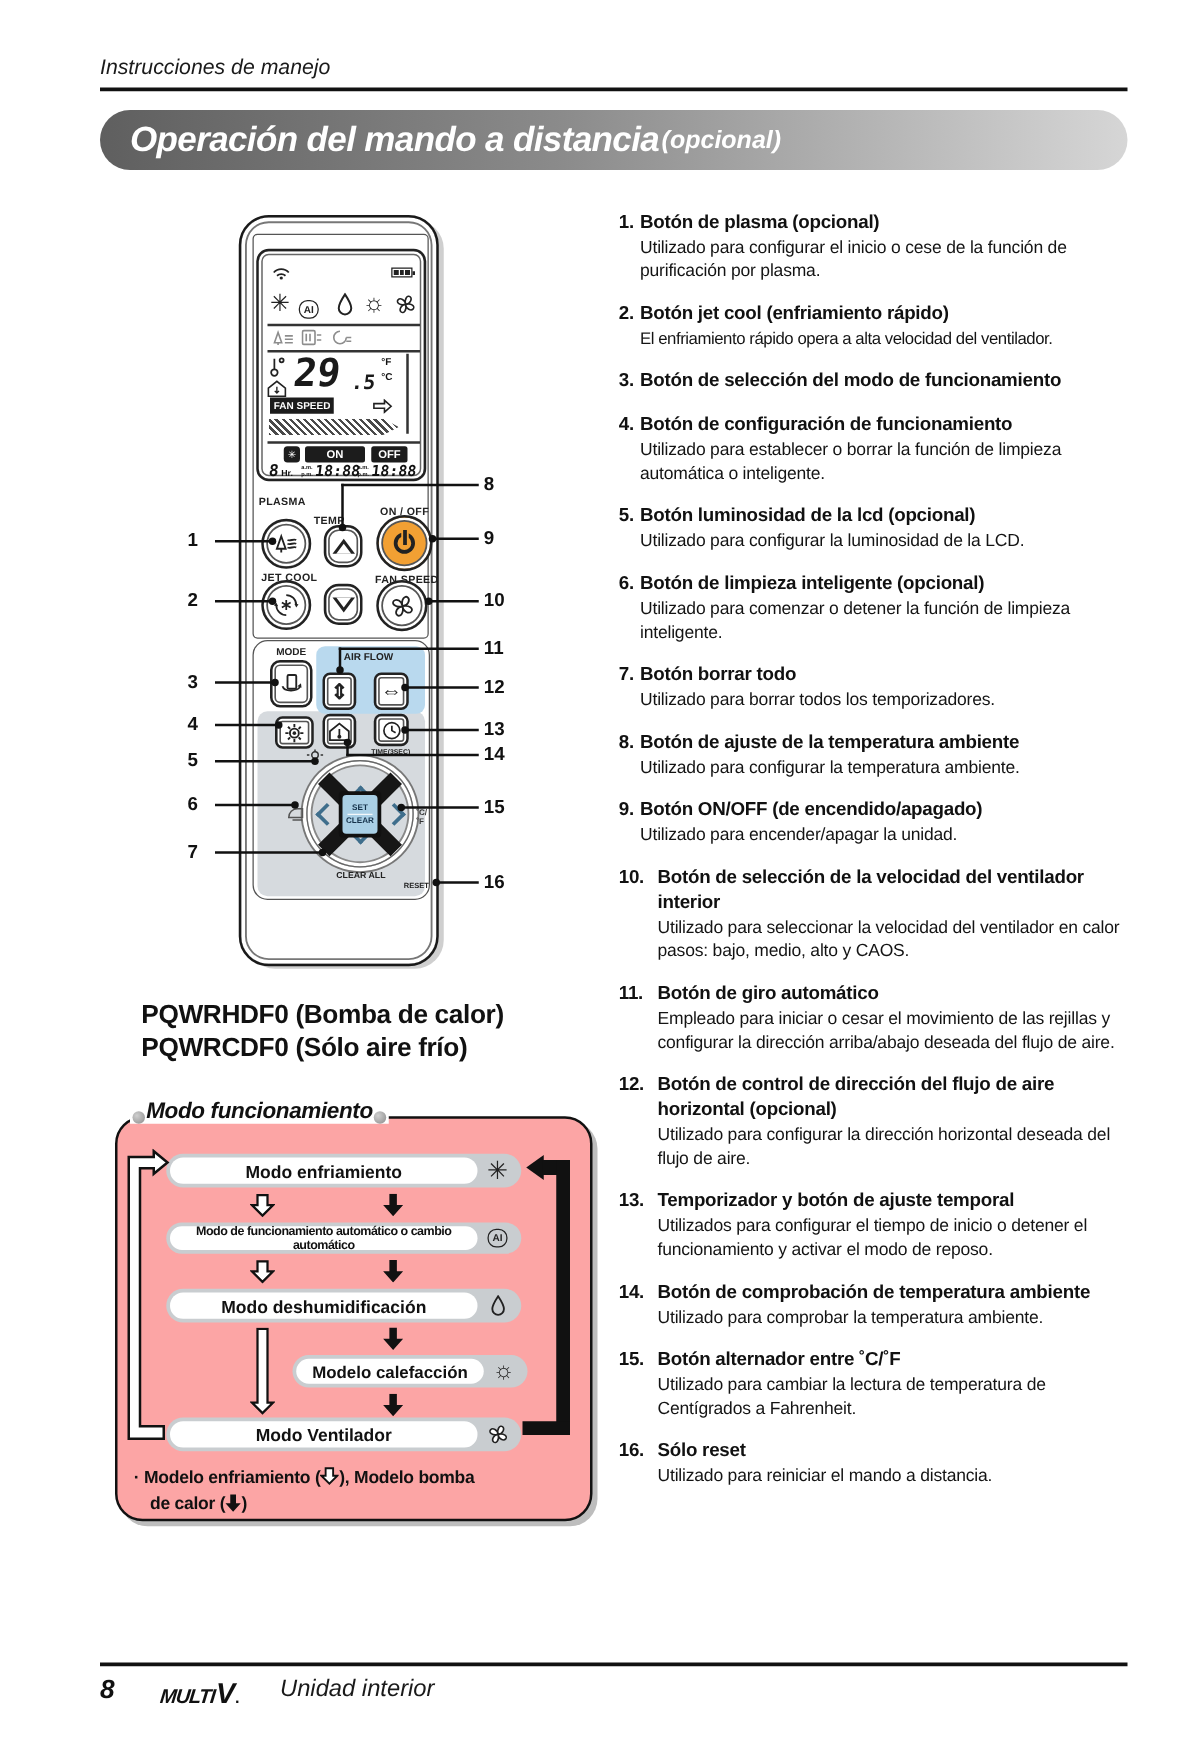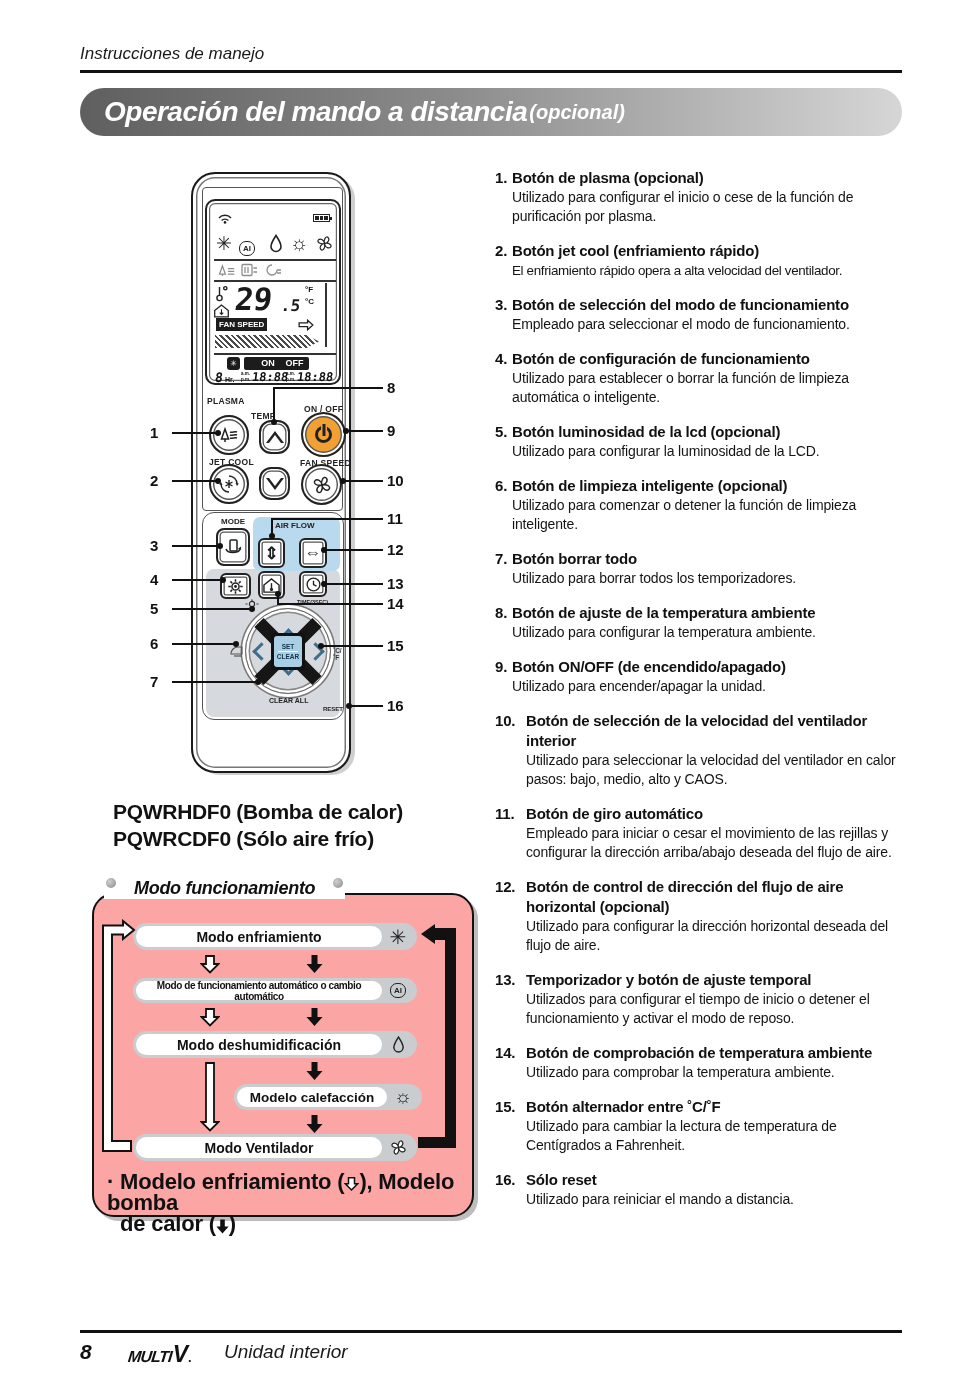--- a/index.html
+++ b/index.html
@@ -79,29 +79,29 @@
   .co-dot { position:absolute; width:6px; height:6px; border-radius:50%; background:#111; }
   .co-num { position:absolute; font-size:15px; font-weight:bold; color:#111; }
   .cov { position:absolute; width:2px; background:#111; }
 
   
   .models { left:113px; top:798px; font-size:21px; font-weight:bold; line-height:27px; letter-spacing:-0.3px; }
 
   
   .mode-box { left:92px; top:893px; width:382px; height:324px; border:2.5px solid #111; border-radius:22px;
               box-shadow:4px 4px 0 #bdbdbd; background:#fca5a5; }
-  .mode-title { left:104px; top:878px; background:#fff; padding:0 2px; display:flex; align-items:flex-start; gap:18px; }
+  .mode-title { left:104px; top:878px; background:#fff; padding:0 2px; display:flex; align-items:flex-end; gap:1px; }
   .mode-title .txt { font-size:18px; font-weight:bold; font-style:italic; letter-spacing:-0.3px; }
   .gdot { width:10px; height:10px; border-radius:50%; background:radial-gradient(circle at 35% 35%,#cfcfcf,#8a8a8a); }
   .pill { position:absolute; background:#c9cdd0; border-radius:15px; }
   .pill .plabel { position:absolute; left:3px; top:3px; bottom:3px; right:35px; background:#fff; border-radius:12px;
                   display:flex; align-items:center; justify-content:center; font-weight:bold; text-align:center; }
   .pill .picon { position:absolute; right:4px; top:0; bottom:0; width:30px; display:flex; align-items:center; justify-content:center; }
   .farrow { position:absolute; }
-  .note { position:absolute; left:13px; top:276px; font-size:22px; font-weight:bold; line-height:21px; letter-spacing:-0.2px; }
+  .note { position:absolute; left:13px; top:276px; font-size:14px; font-weight:bold; line-height:21px; letter-spacing:-0.2px; }
 
   
   .items { left:495px; top:168px; width:412px; }
   .item { margin-bottom:15px; }
   .item .head { display:flex; font-weight:bold; font-size:15px; line-height:20px; letter-spacing:-0.2px; }
   .item .num { flex:none; width:17px; }
   .item.w2 .num { width:31px; }
   .item .body { font-size:14px; line-height:19px; margin-left:17px; letter-spacing:-0.15px; color:#141414; }
   .item.w2 .body { margin-left:31px; }
   .item .body.tight { font-size:13.4px; letter-spacing:-0.35px; }
@@ -195,21 +195,21 @@
 
       <span class="fslabel" style="left:9px;top:117px">FAN SPEED</span>
       <svg class="abs" style="left:90px;top:118px" width="18" height="12" viewBox="0 0 17 11">
         <path d="M2 3.5h8V1l5 4.5-5 4.5V7H2z" fill="none" stroke="#222" stroke-width="1.2"></path>
       </svg>
       <div class="fsbar"></div>
       <div class="hr" style="top:152px"></div>
 
       <span class="abs" style="left:20px;top:156px;width:13px;height:13px;background:#1c1c1c;border-radius:3px;color:#fff;font-size:8px;line-height:13px;text-align:center">✳</span>
       <span class="lcdpill" style="left:37px;top:156px;width:48px">ON</span>
-      <span class="lcdpill" style="left:73px;top:156px;width:29px">OFF</span>
+      <span class="lcdpill" style="left:90px;top:156px;width:29px">OFF</span>
       <span class="abs seg" style="left:8px;top:169px;font-size:13px">8</span>
       <span class="abs" style="left:18px;top:175px;font-size:7px;font-weight:bold">Hr.</span>
       <span class="abs" style="left:34px;top:170px;font-size:4.5px;font-weight:bold;line-height:5px">a.m.</span>
       <span class="abs" style="left:34px;top:176px;font-size:4.5px;font-weight:bold;line-height:5px">p.m.</span>
       <span class="abs seg" style="left:45px;top:169px;font-size:12px">18:88</span>
       <span class="abs" style="left:79px;top:170px;font-size:4.5px;font-weight:bold;line-height:5px">a.m.</span>
       <span class="abs" style="left:79px;top:176px;font-size:4.5px;font-weight:bold;line-height:5px">p.m.</span>
       <span class="abs seg" style="left:90px;top:169px;font-size:12px">18:88</span>
     </div>
 
@@ -498,21 +498,20 @@
           <span class="num">2.</span>
           <span>Botón jet cool (enfriamiento rápido)</span>
         </div>
         <div class="body tight">El enfriamiento rápido opera a alta velocidad del ventilador.</div>
       </div>
     <div class="item">
         <div class="head">
           <span class="num">3.</span>
           <span>Botón de selección del modo de funcionamiento</span>
         </div>
-        <div class="body">Empleado para seleccionar el modo de funcionamiento.</div>
       </div>
     <div class="item">
         <div class="head">
           <span class="num">4.</span>
           <span>Botón de configuración de funcionamiento</span>
         </div>
         <div class="body">Utilizado para establecer o borrar la función de limpieza automática o inteligente.</div>
       </div>
     <div class="item">
         <div class="head">

